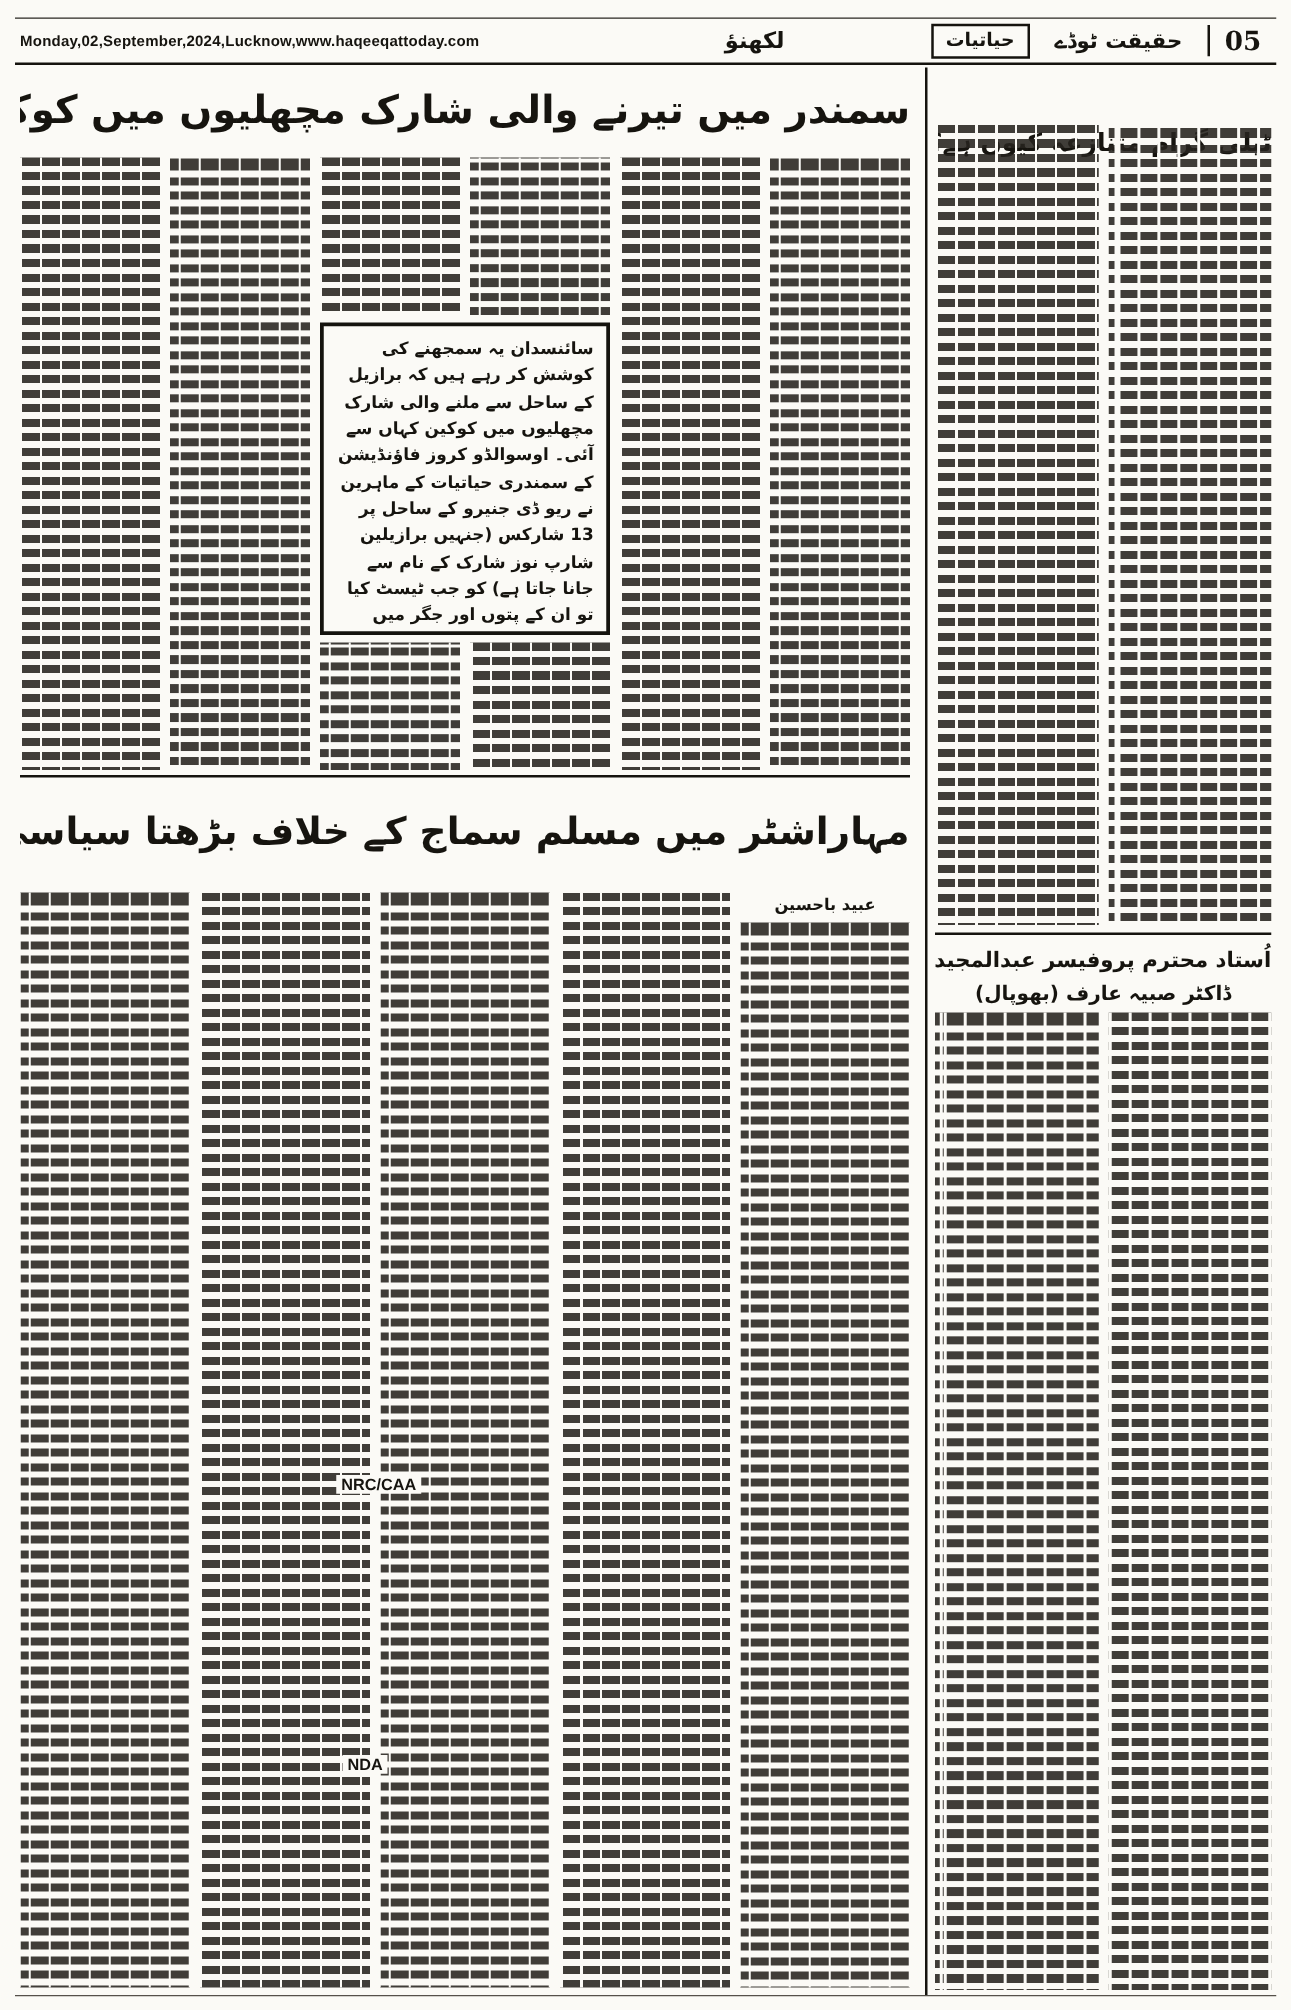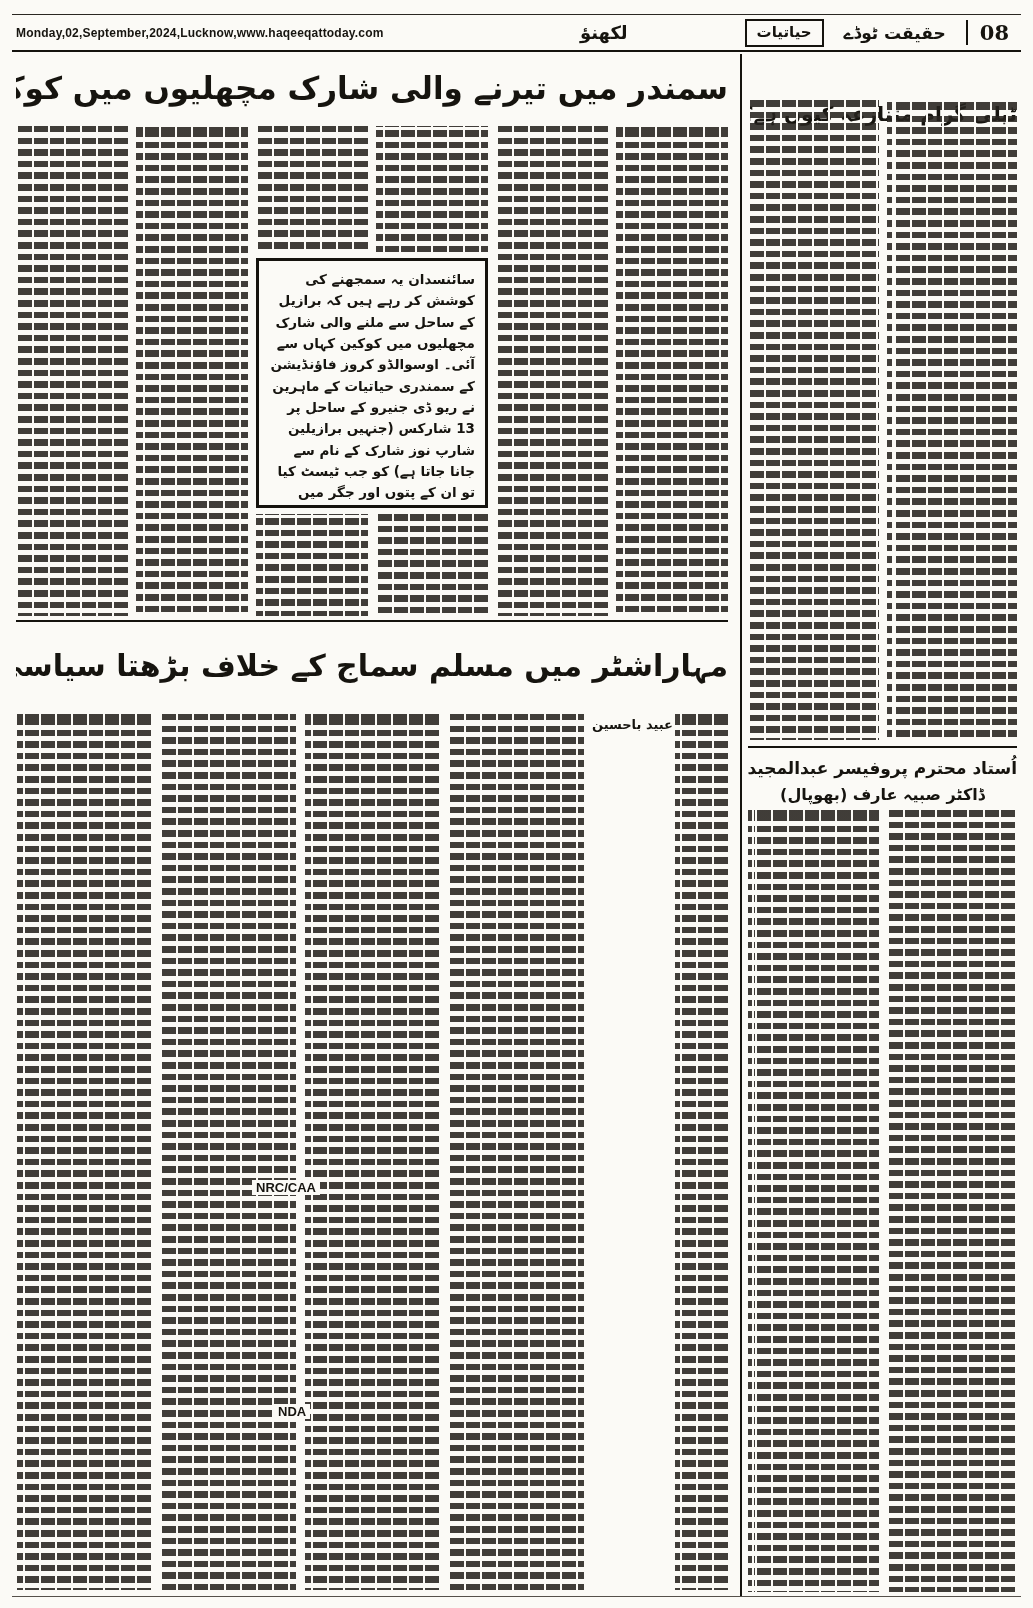--- a/index.html
+++ b/index.html
@@ -50,21 +50,21 @@
     font-size:16px;font-weight:700;direction:rtl;text-align:center;
   }
 
   
   .region-a{position:absolute;left:16px;top:126px;width:712px;height:490px;display:flex;gap:8px;}
   .region-b{position:absolute;left:16px;top:714px;width:712px;height:876px;display:flex;gap:8px;}
   .tele-body{position:absolute;left:748px;top:100px;width:269px;height:640px;display:flex;gap:8px;}
   .prof-body{position:absolute;left:748px;top:810px;width:269px;height:782px;display:flex;gap:8px;}
 
   .col{flex:1;min-width:0;}
-  .stack{display:flex;flex-direction:row;}
+  .stack{display:flex;flex-direction:column;}
   .stack .sim{flex:1;}
 
   
   .sim{
     background-image:
       repeating-linear-gradient(90deg, #fbfaf6 0px, #fbfaf6 2px, rgba(0,0,0,0) 2px, rgba(0,0,0,0) 16px),
       repeating-linear-gradient(180deg, rgba(38,35,30,0.88) 0px, rgba(38,35,30,0.88) 6.5px, rgba(0,0,0,0) 6.5px, rgba(0,0,0,0) 11.6px);
   }
   .sim.alt{background-position:7px 0, 0 4px;}
 
@@ -78,36 +78,36 @@
     font-size:13.5px;font-weight:700;line-height:1.58;direction:rtl;text-align:right;
     max-height:228px;overflow:hidden;
   }
 
   
   .byline-maha{height:24px;line-height:22px;font-size:13px;font-weight:700;text-align:center;direction:rtl;}
   .cont-label{height:22px;line-height:22px;font-size:13px;font-weight:700;text-align:center;direction:rtl;}
   .overlay-label{
     position:absolute;font:700 13px "Liberation Sans",sans-serif;background:#fbfaf6;padding:0 4px;
   }
-  .lbl-nrc{left:236px;top:466px;}
+  .lbl-nrc{left:253px;top:466px;}
   .lbl-nda{left:258px;top:690px;}
 </style>
 </head>
 <body>
 
 <div class="page">
 
   <div class="header">
     <span class="dateline">Monday,02,September,2024,Lucknow,www.haqeeqattoday.com</span>
     <span class="spacer"></span>
     <span class="city">لکھنؤ</span>
     <span class="spacer small"></span>
     <span class="section-box">حیاتیات</span>
     <span class="masthead">حقیقت ٹوڈے</span>
-    <span class="pagenum">08</span>
+    <span class="pagenum">05</span>
   </div>
 
   <div class="vdiv"></div>
   <div class="rule rule-a"></div>
   <div class="rule rule-prof"></div>
   <div class="rule rule-bottom"></div>
 
   <div class="h-shark">سمندر میں تیرنے والی شارک مچھلیوں میں کوکین کہاں سے آئی؟</div>
 
   <div class="region-a">

